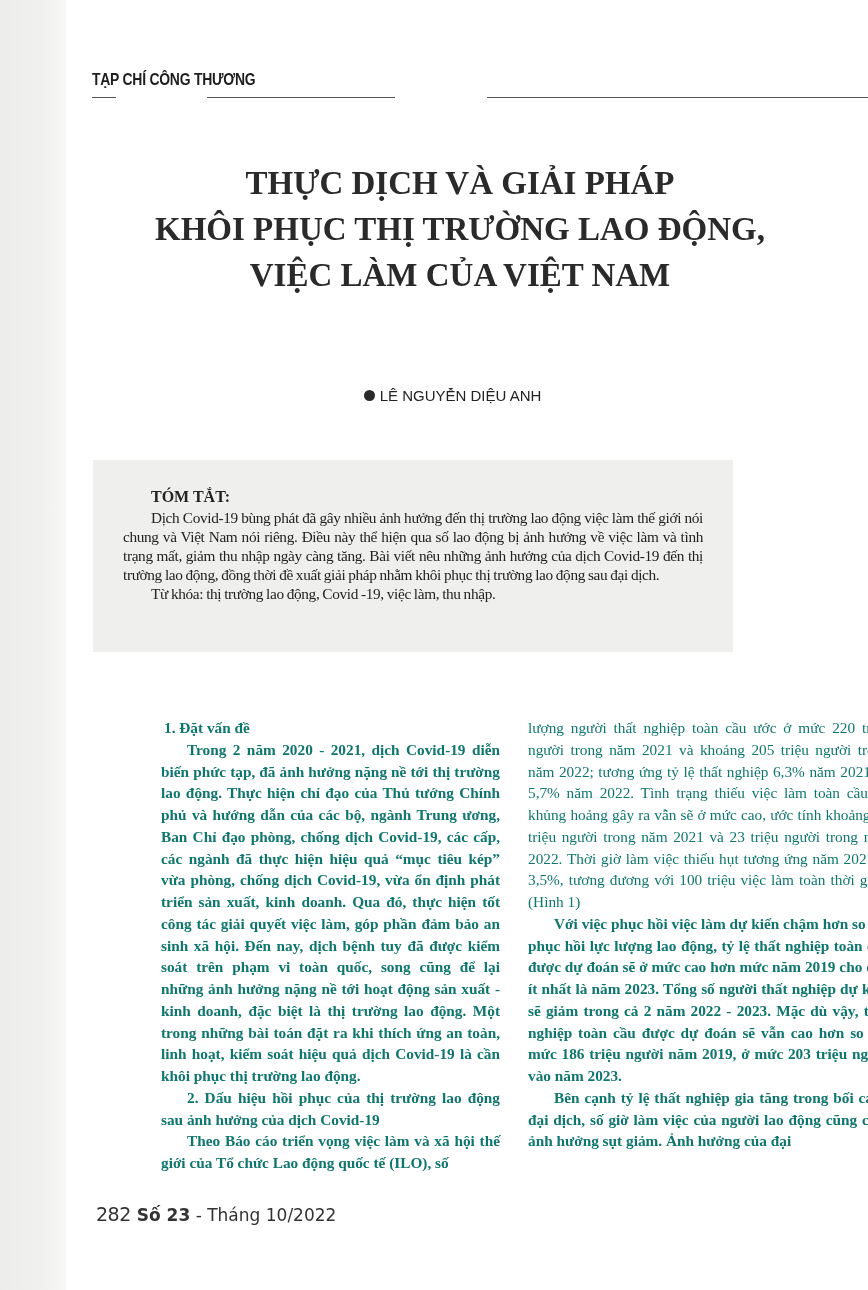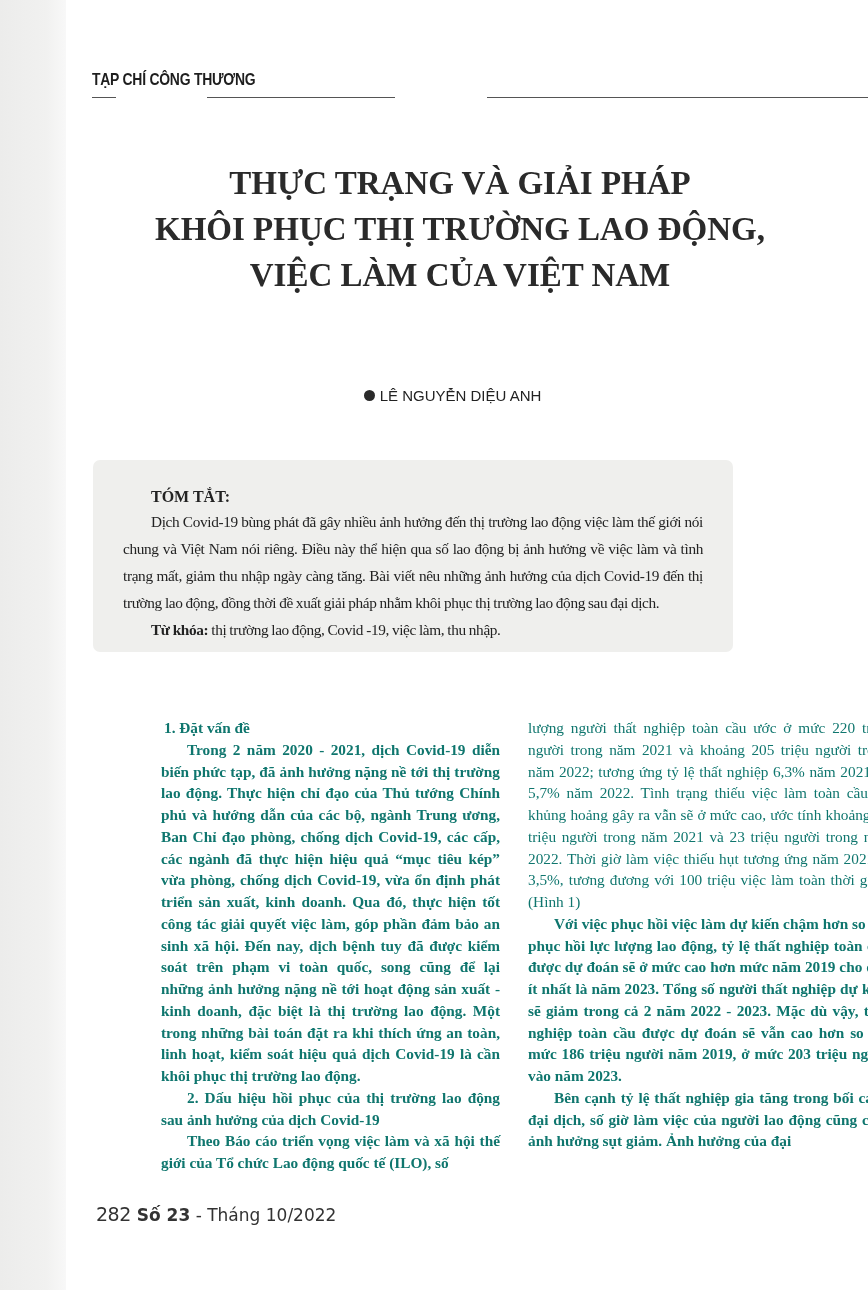--- a/index.html
+++ b/index.html
@@ -30,29 +30,29 @@
     position: absolute; left: 0; width: 868px; top: 387px; text-align: center;
     font-family: "Liberation Sans", "DejaVu Sans", sans-serif;
     font-size: 15px; color: #222; padding-left: 37px; box-sizing: border-box;
   }
   .author .bullet {
     display: inline-block; width: 11px; height: 11px; border-radius: 50%;
     background: #2a2a2a; margin-right: 5px; vertical-align: 0px;
   }
   .abstract {
     position: absolute; left: 93px; top: 460px; width: 640px; height: 192px;
-    background: #efefed; box-sizing: border-box; padding: 26px 30px 0 30px; border-radius: 7px;
+    background: #efefed; box-sizing: border-box; padding: 26px 30px 0 30px;
   }
   .abstract .heading { font-weight: bold; font-size: 16px; margin-left: 28px; line-height: 22px; }
   .abstract p {
-    margin: 0; font-size: 15.3px; line-height: 27px; text-align: justify;
+    margin: 0; font-size: 15.3px; line-height: 19px; text-align: justify;
     letter-spacing: -0.35px; word-spacing: -0.5px;
   }
   .abstract .indent { text-indent: 28px; }
-  .abstract .kw-label { font-weight: bold; margin-top: 35px; }
+  .abstract .kw-label { font-weight: normal; margin-top: 35px; }
   .col {
     position: absolute; top: 717px; font-size: 15.3px; line-height: 21.75px;
     color: #0f766e; text-align: justify; margin-left: 44px;
   }
   .col1 { left: 117px; width: 339px; }
   .col2 { left: 484px; width: 362px; }
   .col p { margin: 0; }
   .col .indent { text-indent: 26px; font-weight: bold; }
   .col .sec-heading { font-weight: bold; text-indent: 0; padding-left: 3px; }
   .col .sec-heading2 { font-weight: bold; text-indent: 26px; }
@@ -68,21 +68,21 @@
 <body>
 
 <div class="margin-strip"></div>
 
 <div class="journal-name">TẠP CHÍ CÔNG THƯƠNG</div>
 <div class="header-rule" style="left:92px; width:24px;"></div>
 <div class="header-rule" style="left:207px; width:188px;"></div>
 <div class="header-rule" style="left:487px; width:381px;"></div>
 
 <div class="title">
-  <div>THỰC TRẠNG VÀ GIẢI PHÁP</div>
+  <div>THỰC DỊCH VÀ GIẢI PHÁP</div>
   <div>KHÔI PHỤC THỊ TRƯỜNG LAO ĐỘNG,</div>
   <div>VIỆC LÀM CỦA VIỆT NAM</div>
 </div>
 
 <div class="author">
   <span class="bullet"></span><span>LÊ NGUYỄN DIỆU ANH</span>
 </div>
 
 <div class="abstract">
   <div class="heading">TÓM TẮT:</div>

